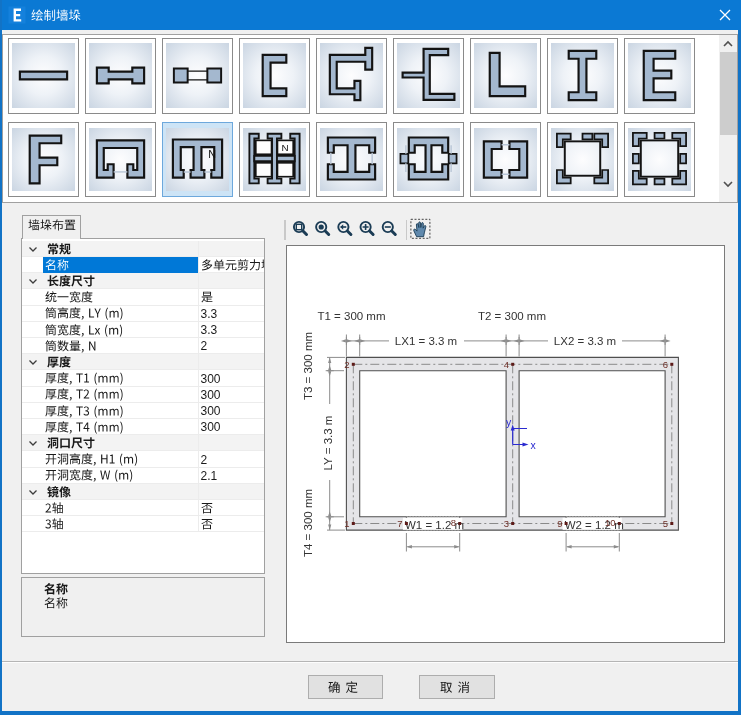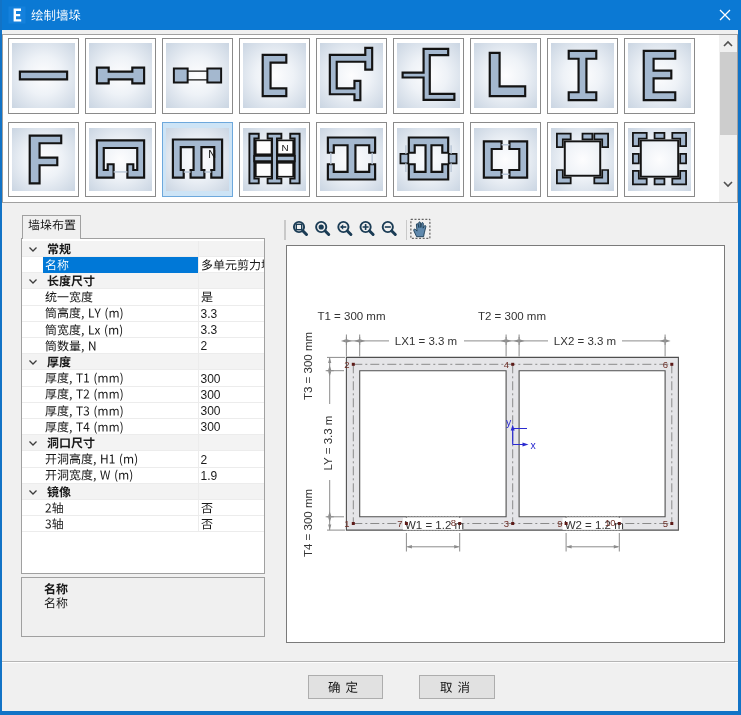--- a/index.html
+++ b/index.html
@@ -404,21 +404,21 @@
       <path d="M7.8 2.0V5.4H4.4V4.9V2.0ZM0.6 5.4V6.2H3.5C3.3 7.9 2.7 9.5 0.6 10.7C0.9 10.9 1.2 11.2 1.4 11.4C3.6 10.0 4.2 8.1 4.4 6.2H7.8V11.4H8.7V6.2H11.4V5.4H8.7V2.0H11.0V1.1H1.1V2.0H3.5V4.9L3.5 5.4Z M17.5 2.8V3.6H21.6V2.8ZM13.0 1.2C13.8 1.5 14.7 2.1 15.2 2.5L15.7 1.7C15.2 1.4 14.2 0.8 13.5 0.5ZM12.4 4.4C13.2 4.7 14.2 5.3 14.6 5.6L15.2 4.9C14.7 4.5 13.7 4.0 12.9 3.7ZM12.8 10.5 13.6 11.1C14.2 10.0 15.0 8.6 15.6 7.3L14.9 6.7C14.3 8.1 13.4 9.6 12.8 10.5ZM15.9 0.8V11.4H16.8V1.6H22.2V10.2C22.2 10.4 22.2 10.5 22.0 10.5C21.8 10.5 21.2 10.5 20.5 10.5C20.6 10.7 20.7 11.1 20.8 11.4C21.7 11.4 22.3 11.4 22.6 11.2C23.0 11.0 23.1 10.8 23.1 10.2V0.8ZM17.8 4.8V9.3H18.6V8.6H21.2V4.8ZM18.6 5.6H20.4V7.8H18.6Z M27.4 3.7H32.6V4.8H27.4ZM26.5 3.0V5.4H33.6V3.0ZM29.3 0.5 29.6 1.6H24.7V2.4H35.2V1.6H30.6C30.5 1.2 30.3 0.7 30.2 0.3ZM25.2 6.1V11.3H26.0V6.9H34.0V10.4C34.0 10.5 33.9 10.6 33.8 10.6C33.6 10.6 33.0 10.6 32.5 10.6C32.6 10.8 32.8 11.0 32.8 11.3C33.6 11.3 34.1 11.3 34.4 11.2C34.8 11.0 34.9 10.8 34.9 10.4V6.1ZM27.4 7.6V10.7H28.2V10.1H32.5V7.6ZM28.2 8.3H31.7V9.4H28.2Z M40.6 2.7V3.7H38.7V4.5H40.6V6.5H45.3V4.5H47.2V3.7H45.3V2.7H44.4V3.7H41.5V2.7ZM44.4 4.5V5.7H41.5V4.5ZM45.1 8.0C44.6 8.6 43.8 9.1 42.9 9.5C42.1 9.1 41.4 8.6 40.9 8.0ZM38.9 7.2V8.0H40.4L40.0 8.1C40.5 8.8 41.2 9.4 42.0 9.8C40.8 10.2 39.6 10.4 38.3 10.5C38.4 10.7 38.6 11.1 38.7 11.3C40.2 11.1 41.6 10.8 42.9 10.3C44.1 10.8 45.5 11.2 47.0 11.4C47.1 11.1 47.4 10.8 47.5 10.6C46.2 10.5 45.0 10.2 43.9 9.8C45.0 9.3 45.9 8.5 46.4 7.5L45.8 7.2L45.7 7.2ZM41.7 0.5C41.8 0.8 42.0 1.2 42.2 1.5H37.5V4.8C37.5 6.6 37.4 9.1 36.4 11.0C36.7 11.0 37.1 11.2 37.2 11.4C38.3 9.5 38.4 6.7 38.4 4.8V2.4H47.4V1.5H43.2C43.0 1.1 42.8 0.6 42.6 0.3Z M48.9 12.7C50.0 12.2 50.7 11.3 50.7 10.2C50.7 9.4 50.3 8.9 49.7 8.9C49.3 8.9 48.9 9.2 48.9 9.7C48.9 10.1 49.3 10.4 49.7 10.4L49.8 10.4C49.8 11.1 49.4 11.7 48.6 12.0Z M56.1 10.4H57.3V6.2H61.4V10.4H62.5V1.6H61.4V5.3H57.3V1.6H56.1Z M64.7 10.4H69.6V9.5H67.8V1.6H66.9C66.5 1.9 65.9 2.1 65.1 2.2V2.9H66.7V9.5H64.7Z M76.8 12.8 77.5 12.5C76.4 10.7 75.9 8.7 75.9 6.7C75.9 4.6 76.4 2.6 77.5 0.9L76.8 0.6C75.7 2.4 75.0 4.3 75.0 6.7C75.0 9.0 75.7 11.0 76.8 12.8Z M79.1 10.4H80.2V5.7C80.8 5.0 81.3 4.7 81.8 4.7C82.7 4.7 83.0 5.2 83.0 6.4V10.4H84.1V5.7C84.7 5.0 85.3 4.7 85.8 4.7C86.6 4.7 87.0 5.2 87.0 6.4V10.4H88.1V6.3C88.1 4.6 87.4 3.7 86.1 3.7C85.3 3.7 84.6 4.2 84.0 5.0C83.7 4.2 83.2 3.7 82.2 3.7C81.4 3.7 80.7 4.2 80.1 4.8H80.1L80.0 3.9H79.1Z M90.3 12.8C91.4 11.0 92.1 9.0 92.1 6.7C92.1 4.3 91.4 2.4 90.3 0.6L89.6 0.9C90.6 2.6 91.2 4.6 91.2 6.7C91.2 8.7 90.6 10.7 89.6 12.5Z" fill="#1a1a1a"></path>
     </svg>
   </div>
 <div class="lat" style="left:200.5px;top:451.6px">2</div>
 <div class="abs" style="left:22.0px;top:482.7px;width:242.2px;height:1px;background:#ececec"></div>
 <div style="position:absolute;left:44.5px;top:469.4px">
     <svg width="89" height="16" viewBox="0 0 89 16" style="position:absolute;overflow:visible">
       <path d="M7.8 2.0V5.4H4.4V4.9V2.0ZM0.6 5.4V6.2H3.5C3.3 7.9 2.7 9.5 0.6 10.7C0.9 10.9 1.2 11.2 1.4 11.4C3.6 10.0 4.2 8.1 4.4 6.2H7.8V11.4H8.7V6.2H11.4V5.4H8.7V2.0H11.0V1.1H1.1V2.0H3.5V4.9L3.5 5.4Z M17.5 2.8V3.6H21.6V2.8ZM13.0 1.2C13.8 1.5 14.7 2.1 15.2 2.5L15.7 1.7C15.2 1.4 14.2 0.8 13.5 0.5ZM12.4 4.4C13.2 4.7 14.2 5.3 14.6 5.6L15.2 4.9C14.7 4.5 13.7 4.0 12.9 3.7ZM12.8 10.5 13.6 11.1C14.2 10.0 15.0 8.6 15.6 7.3L14.9 6.7C14.3 8.1 13.4 9.6 12.8 10.5ZM15.9 0.8V11.4H16.8V1.6H22.2V10.2C22.2 10.4 22.2 10.5 22.0 10.5C21.8 10.5 21.2 10.5 20.5 10.5C20.6 10.7 20.7 11.1 20.8 11.4C21.7 11.4 22.3 11.4 22.6 11.2C23.0 11.0 23.1 10.8 23.1 10.2V0.8ZM17.8 4.8V9.3H18.6V8.6H21.2V4.8ZM18.6 5.6H20.4V7.8H18.6Z M30.3 8.1V10.1C30.3 11.0 30.6 11.2 31.8 11.2C32.1 11.2 33.8 11.2 34.0 11.2C35.1 11.2 35.4 10.8 35.5 9.0C35.3 8.9 34.9 8.8 34.7 8.6C34.7 10.2 34.6 10.4 34.0 10.4C33.6 10.4 32.2 10.4 31.9 10.4C31.3 10.4 31.2 10.4 31.2 10.0V8.1ZM29.3 6.6V7.6C29.3 8.5 29.0 9.9 24.5 10.8C24.7 11.0 25.0 11.3 25.1 11.5C29.7 10.5 30.3 8.8 30.3 7.6V6.6ZM26.4 5.4V9.2H27.3V6.2H32.6V9.1H33.6V5.4ZM29.2 0.5C29.3 0.8 29.5 1.1 29.6 1.4H24.9V3.6H25.8V2.2H34.2V3.6H35.1V1.4H30.7C30.6 1.0 30.3 0.5 30.1 0.2ZM31.2 2.6V3.4H28.8V2.6H27.9V3.4H26.1V4.1H27.9V5.0H28.8V4.1H31.2V5.0H32.1V4.1H33.9V3.4H32.1V2.6Z M40.6 2.7V3.7H38.7V4.5H40.6V6.5H45.3V4.5H47.2V3.7H45.3V2.7H44.4V3.7H41.5V2.7ZM44.4 4.5V5.7H41.5V4.5ZM45.1 8.0C44.6 8.6 43.8 9.1 42.9 9.5C42.1 9.1 41.4 8.6 40.9 8.0ZM38.9 7.2V8.0H40.4L40.0 8.1C40.5 8.8 41.2 9.4 42.0 9.8C40.8 10.2 39.6 10.4 38.3 10.5C38.4 10.7 38.6 11.1 38.7 11.3C40.2 11.1 41.6 10.8 42.9 10.3C44.1 10.8 45.5 11.2 47.0 11.4C47.1 11.1 47.4 10.8 47.5 10.6C46.2 10.5 45.0 10.2 43.9 9.8C45.0 9.3 45.9 8.5 46.4 7.5L45.8 7.2L45.7 7.2ZM41.7 0.5C41.8 0.8 42.0 1.2 42.2 1.5H37.5V4.8C37.5 6.6 37.4 9.1 36.4 11.0C36.7 11.0 37.1 11.2 37.2 11.4C38.3 9.5 38.4 6.7 38.4 4.8V2.4H47.4V1.5H43.2C43.0 1.1 42.8 0.6 42.6 0.3Z M48.9 12.7C50.0 12.2 50.7 11.3 50.7 10.2C50.7 9.4 50.3 8.9 49.7 8.9C49.3 8.9 48.9 9.2 48.9 9.7C48.9 10.1 49.3 10.4 49.7 10.4L49.8 10.4C49.8 11.1 49.4 11.7 48.6 12.0Z M57.1 10.4H58.4L59.7 5.1C59.9 4.4 60.0 3.8 60.2 3.1H60.2C60.4 3.8 60.5 4.4 60.7 5.1L62.0 10.4H63.3L65.1 1.6H64.1L63.1 6.4C63.0 7.3 62.8 8.3 62.7 9.2H62.6C62.4 8.3 62.2 7.3 62.0 6.4L60.7 1.6H59.7L58.5 6.4C58.3 7.3 58.1 8.3 57.9 9.2H57.8C57.7 8.3 57.5 7.3 57.3 6.4L56.4 1.6H55.2Z M71.9 12.8 72.6 12.5C71.6 10.7 71.1 8.7 71.1 6.7C71.1 4.6 71.6 2.6 72.6 0.9L71.9 0.6C70.8 2.4 70.2 4.3 70.2 6.7C70.2 9.0 70.8 11.0 71.9 12.8Z M74.2 10.4H75.3V5.7C75.9 5.0 76.5 4.7 77.0 4.7C77.8 4.7 78.2 5.2 78.2 6.4V10.4H79.3V5.7C79.9 5.0 80.4 4.7 80.9 4.7C81.7 4.7 82.1 5.2 82.1 6.4V10.4H83.2V6.3C83.2 4.6 82.6 3.7 81.3 3.7C80.4 3.7 79.8 4.2 79.1 5.0C78.8 4.2 78.3 3.7 77.3 3.7C76.5 3.7 75.8 4.2 75.3 4.8H75.2L75.1 3.9H74.2Z M85.4 12.8C86.5 11.0 87.2 9.0 87.2 6.7C87.2 4.3 86.5 2.4 85.4 0.6L84.7 0.9C85.8 2.6 86.3 4.6 86.3 6.7C86.3 8.7 85.8 10.7 84.7 12.5Z" fill="#1a1a1a"></path>
     </svg>
   </div>
-<div class="lat" style="left:200.5px;top:467.8px">1.9</div>
+<div class="lat" style="left:200.5px;top:467.8px">2.1</div>
 <div class="abs" style="left:22.0px;top:498.9px;width:242.2px;height:1px;background:#ececec"></div>
 <div class="abs" style="left:22.0px;top:483.5px;width:242.2px;height:15.4px;background:#f3f3f3"></div>
 <svg class="abs" style="left:28px;top:488.5px" width="10" height="7" viewBox="0 0 10 7">
     <path d="M1.5 1.5 L5 5 L8.5 1.5" fill="none" stroke="#3d3d3d" stroke-width="1.3"></path>
   </svg>
 <div style="position:absolute;left:46.5px;top:485.6px">
     <svg width="25" height="16" viewBox="0 0 25 16" style="position:absolute;overflow:visible">
       <path d="M6.7 6.9H9.7V7.4H6.7ZM6.7 5.5H9.7V6.1H6.7ZM7.4 2.0H9.2C9.1 2.3 9.0 2.7 8.9 3.0H7.7C7.6 2.8 7.5 2.4 7.4 2.0ZM7.4 0.4 7.6 0.9H5.3V2.0H7.1L6.2 2.2C6.3 2.5 6.4 2.8 6.4 3.0H5.0V4.2H11.5V3.0H10.1L10.5 2.2L9.5 2.0H11.2V0.9H9.0C8.9 0.6 8.8 0.3 8.7 0.1ZM5.5 4.7V8.3H6.5C6.3 9.4 6.0 10.0 4.3 10.4C4.6 10.7 5.0 11.2 5.1 11.5C7.1 10.9 7.7 9.9 7.8 8.3H8.5V10.0C8.5 11.0 8.7 11.3 9.8 11.3C10.0 11.3 10.4 11.3 10.6 11.3C11.3 11.3 11.6 10.9 11.7 9.7C11.4 9.6 10.9 9.4 10.6 9.2C10.6 10.1 10.6 10.3 10.4 10.3C10.3 10.3 10.1 10.3 10.0 10.3C9.9 10.3 9.8 10.2 9.8 9.9V8.3H11.1V4.7ZM0.6 6.1V7.4H2.1V9.0C2.1 9.5 1.6 10.0 1.3 10.2C1.6 10.5 1.9 11.1 2.0 11.4C2.3 11.2 2.7 10.9 5.0 9.5C4.9 9.2 4.7 8.7 4.7 8.3L3.4 9.0V7.4H4.9V6.1H3.4V4.9H4.6V3.6H1.6C1.8 3.3 2.0 3.0 2.2 2.6H4.7V1.4H2.9C3.0 1.1 3.1 0.9 3.2 0.6L1.9 0.2C1.6 1.3 1.0 2.3 0.2 3.0C0.5 3.3 0.8 4.1 0.9 4.4L1.2 4.0V4.9H2.1V6.1Z M17.9 2.1H19.7C19.6 2.3 19.4 2.6 19.2 2.7H17.4C17.6 2.5 17.8 2.3 17.9 2.1ZM14.8 0.2C14.2 2.0 13.2 3.7 12.2 4.8C12.4 5.1 12.8 5.9 13.0 6.3C13.2 6.0 13.4 5.7 13.7 5.4V11.5H15.0V3.2L15.0 3.2C15.3 3.4 15.8 3.8 15.9 4.1L16.3 3.8V5.6H17.8C17.2 5.9 16.5 6.3 15.4 6.6C15.6 6.9 16.0 7.3 16.2 7.5C17.1 7.2 17.9 6.8 18.4 6.5L18.7 6.7C18.0 7.4 16.6 8.0 15.5 8.3C15.8 8.5 16.1 8.9 16.3 9.1C17.2 8.8 18.4 8.2 19.2 7.5L19.3 7.9C18.4 8.8 16.8 9.6 15.4 10.0C15.6 10.2 16.0 10.7 16.2 11.0C17.3 10.6 18.5 9.9 19.5 9.1C19.5 9.5 19.4 9.9 19.3 10.0C19.2 10.3 19.0 10.3 18.8 10.3C18.6 10.3 18.4 10.3 18.1 10.2C18.3 10.6 18.4 11.1 18.4 11.5C18.6 11.5 18.9 11.5 19.1 11.5C19.6 11.5 20.0 11.3 20.3 11.0C20.8 10.4 21.0 9.2 20.6 8.0L21.0 7.8C21.4 9.1 22.0 10.2 22.9 10.8C23.1 10.4 23.5 10.0 23.8 9.7C23.0 9.2 22.4 8.3 22.1 7.3C22.5 7.1 22.8 6.9 23.2 6.7L22.3 5.8C21.8 6.2 21.0 6.7 20.3 7.0C20.0 6.6 19.7 6.1 19.3 5.8L19.5 5.6H22.9V2.7H20.7C21.0 2.4 21.3 2.0 21.6 1.6L20.8 1.0L20.5 1.1H18.7L19.0 0.5L17.7 0.2C17.2 1.2 16.3 2.3 15.0 3.2C15.5 2.4 15.9 1.5 16.2 0.7ZM17.6 3.8H19.1C19.0 4.0 18.9 4.3 18.8 4.5H17.6ZM20.3 3.8H21.6V4.5H20.1C20.2 4.3 20.2 4.0 20.3 3.8Z" fill="#1a1a1a"></path>
     </svg>
   </div>

